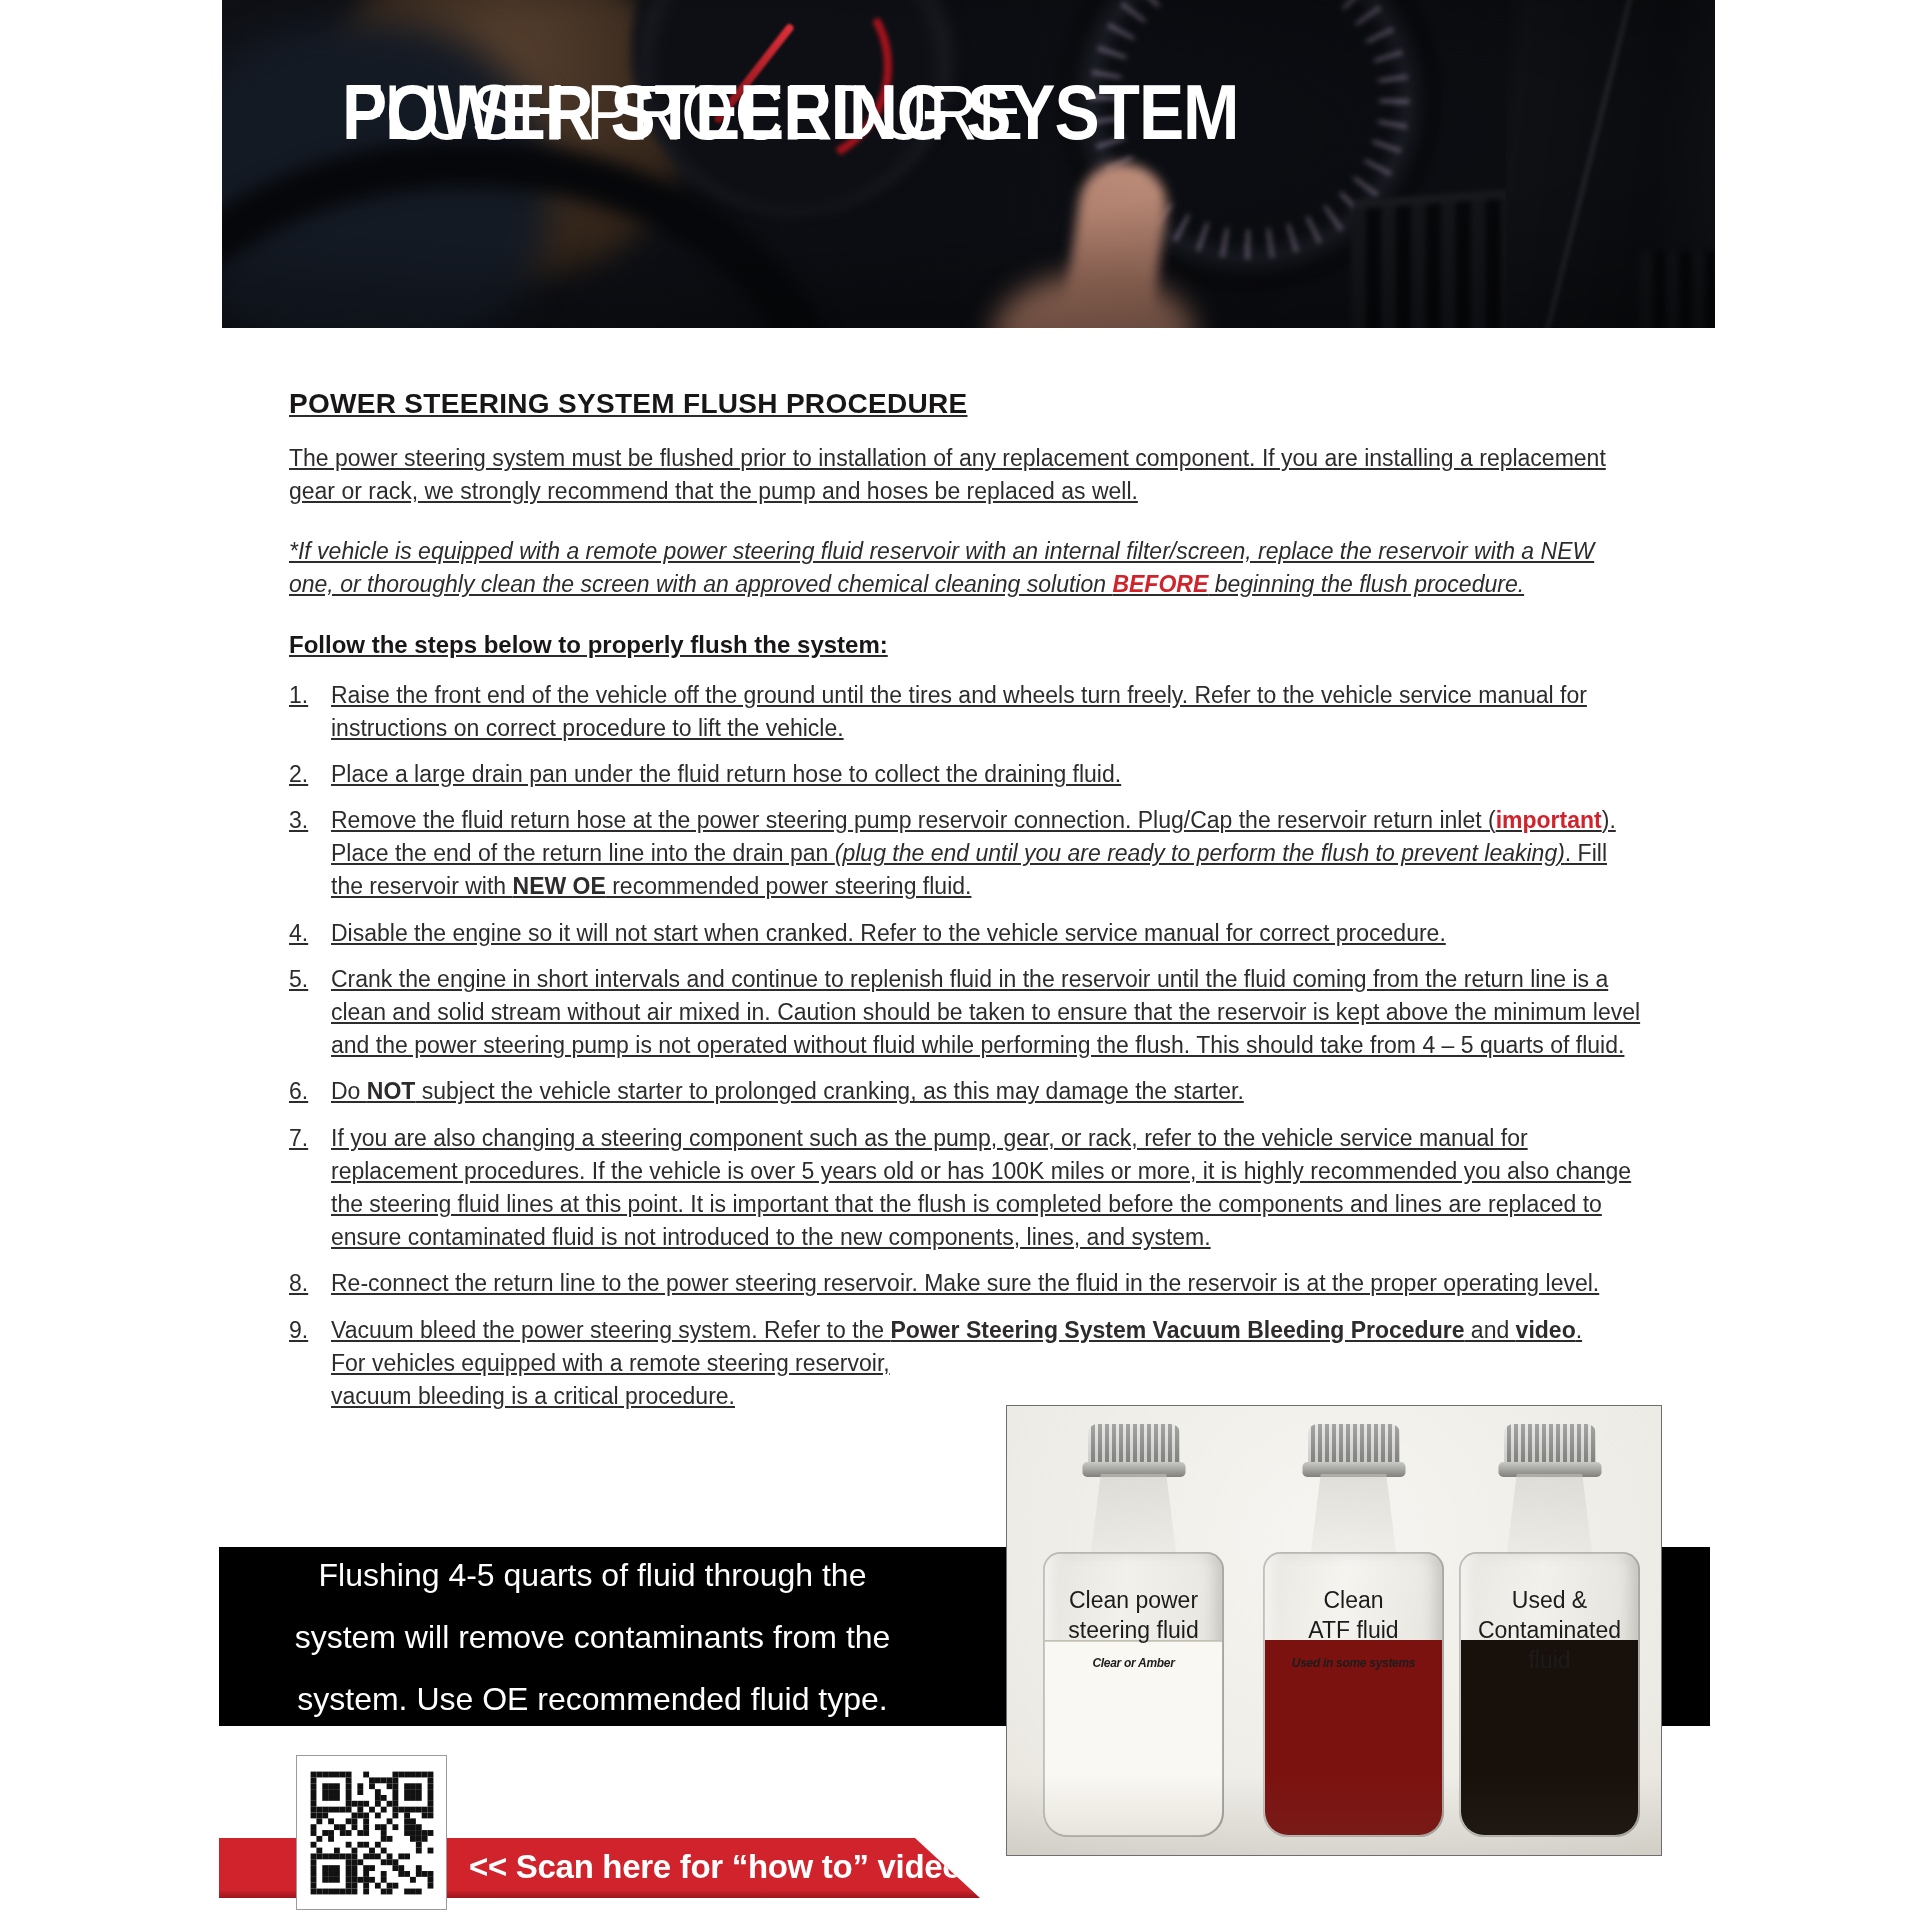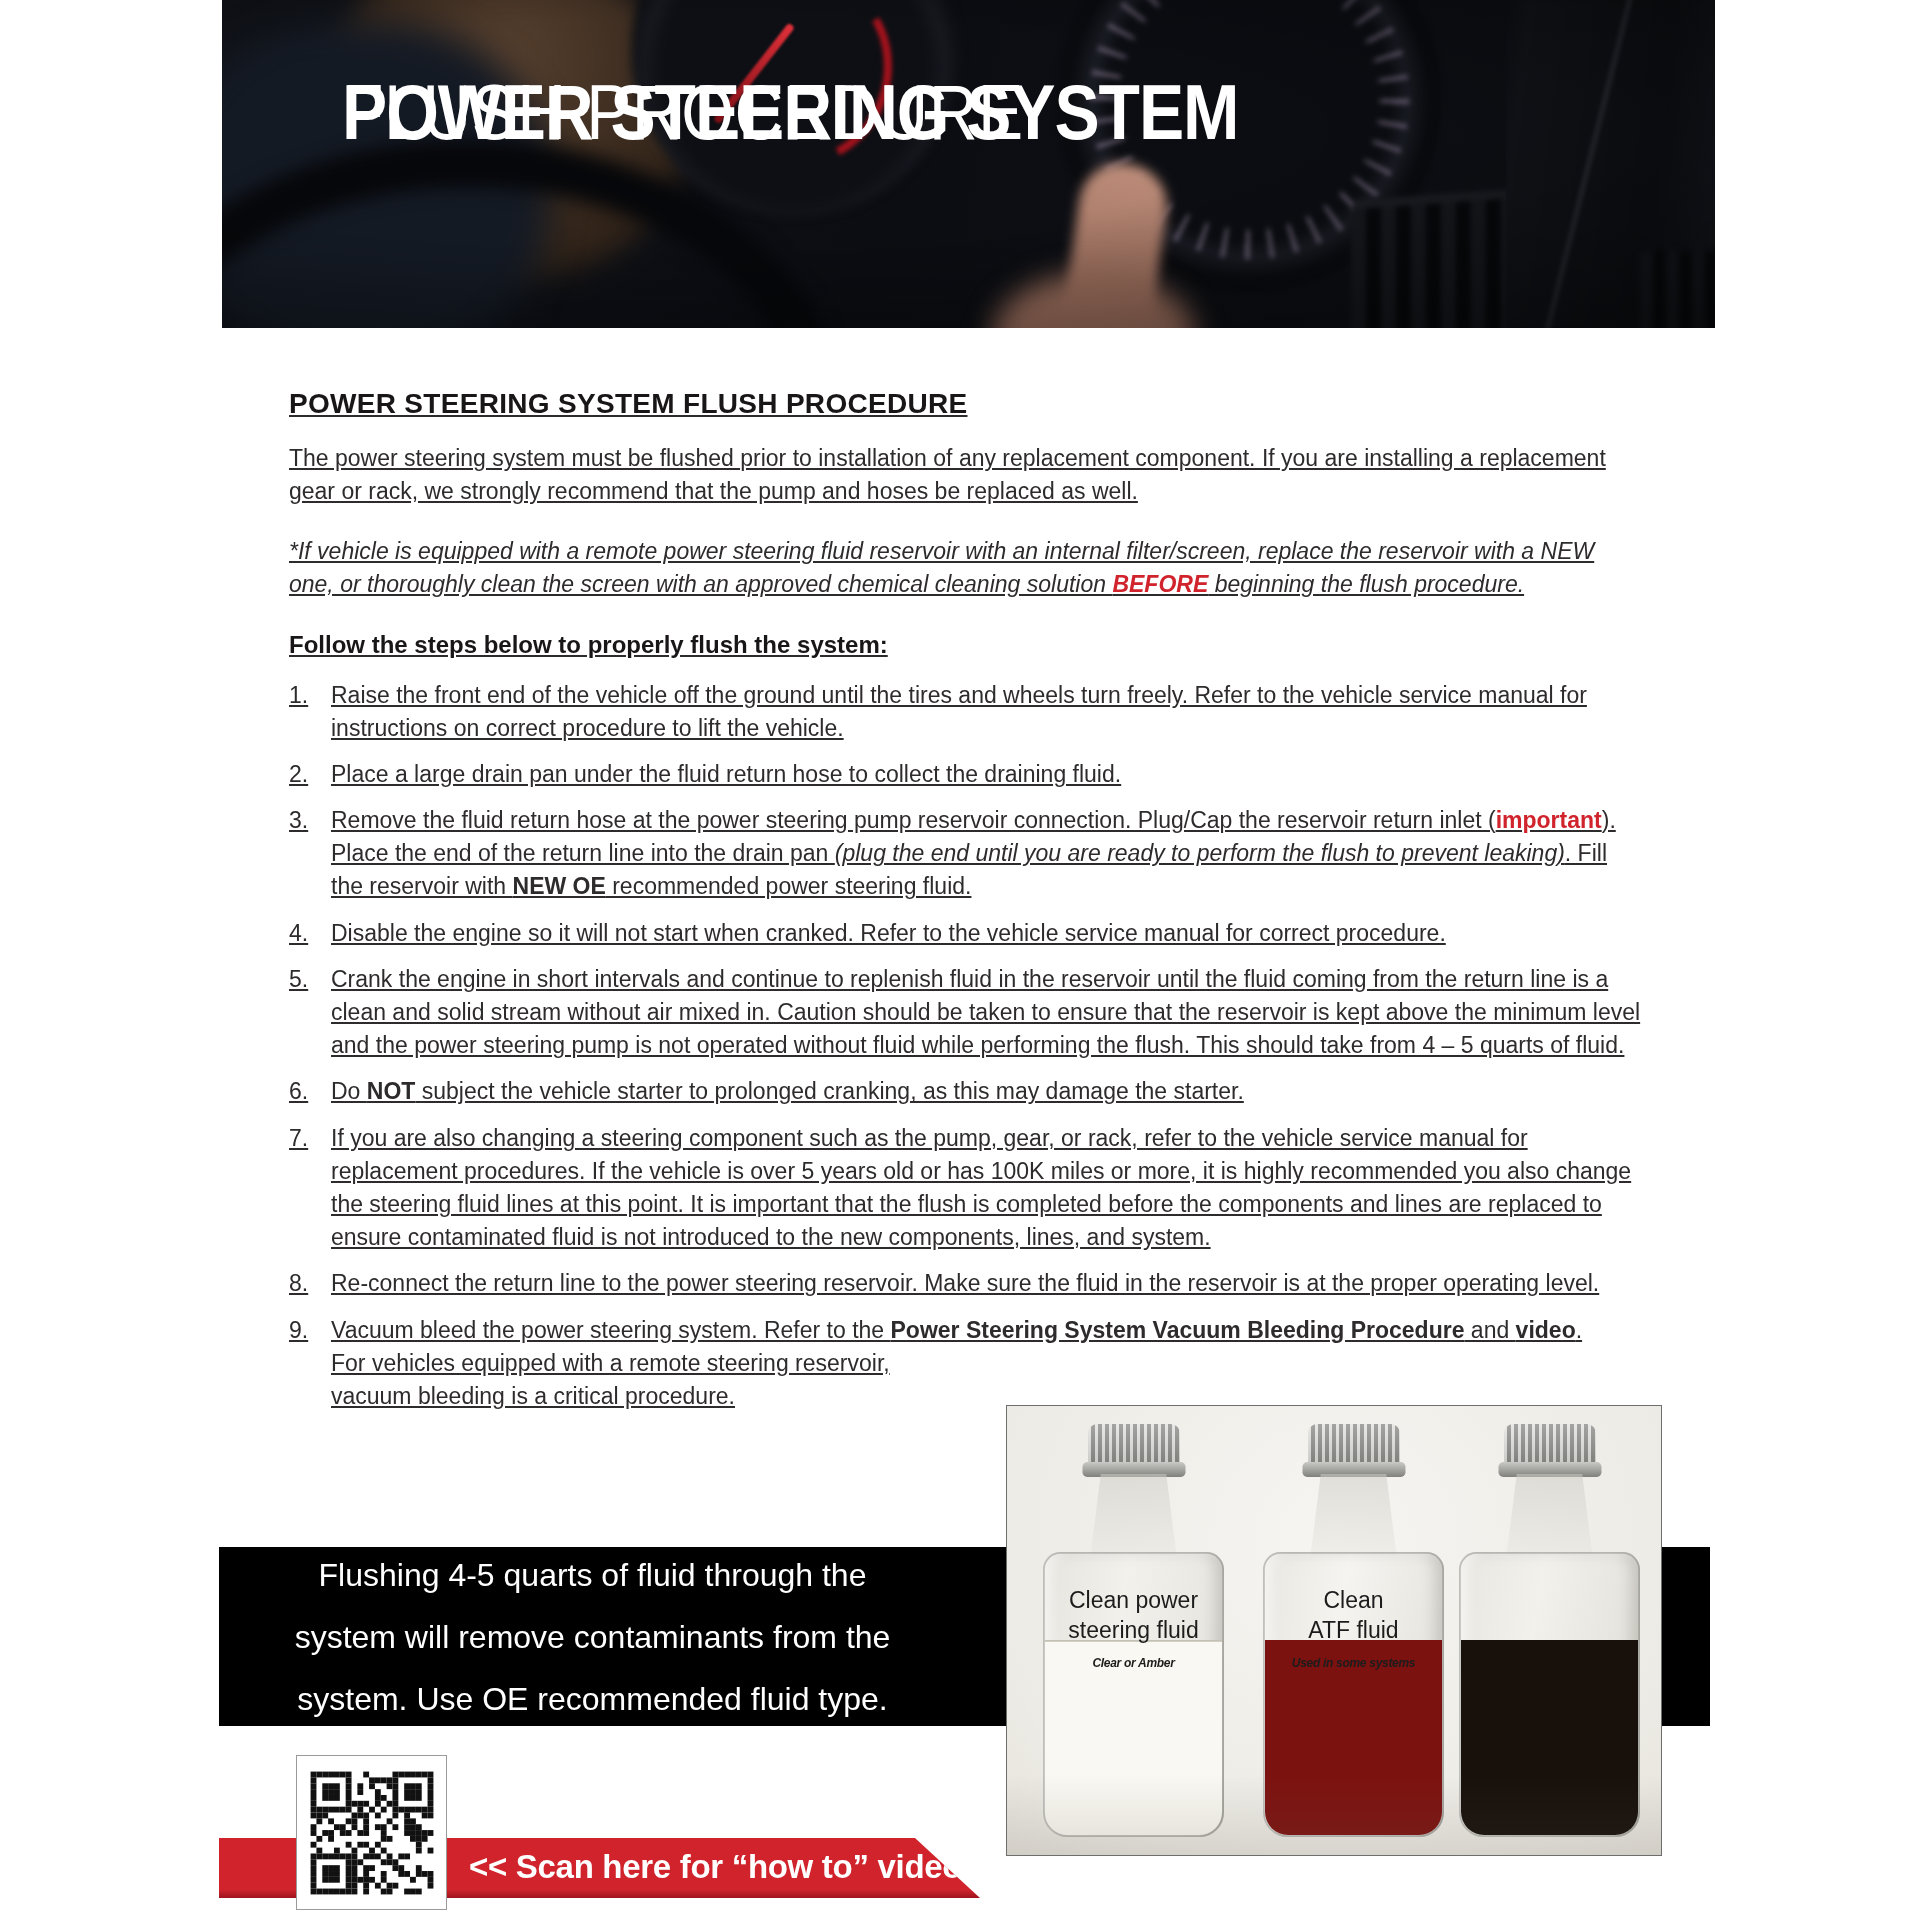--- a/index.html
+++ b/index.html
@@ -220,20 +220,25 @@
             <div>ATF fluid</div>
             <div class="bsub">Used in some systems</div>
           </div>
         </div>
       </div>
       <div class="bottle" style="left: 452px;">
         <div class="cap"></div>
         <div class="neck"></div>
         <div class="bodyglass">
           <div class="fluid" style="background: rgb(23, 16, 11);"></div>
+          <div class="blabel">
+            <div>Used &amp;</div>
+            <div>Contaminated</div>
+            <div>fluid</div>
+          </div>
         </div>
       </div>
     </figure>
 
   <div class="qr-box">
     <svg id="qr-svg" width="124" height="124" viewBox="0 0 212 212">
         <rect x="1" y="1" width="10" height="10" fill="#111"></rect>
         <rect x="11" y="1" width="10" height="10" fill="#111"></rect>
         <rect x="21" y="1" width="10" height="10" fill="#111"></rect>
         <rect x="31" y="1" width="10" height="10" fill="#111"></rect>

